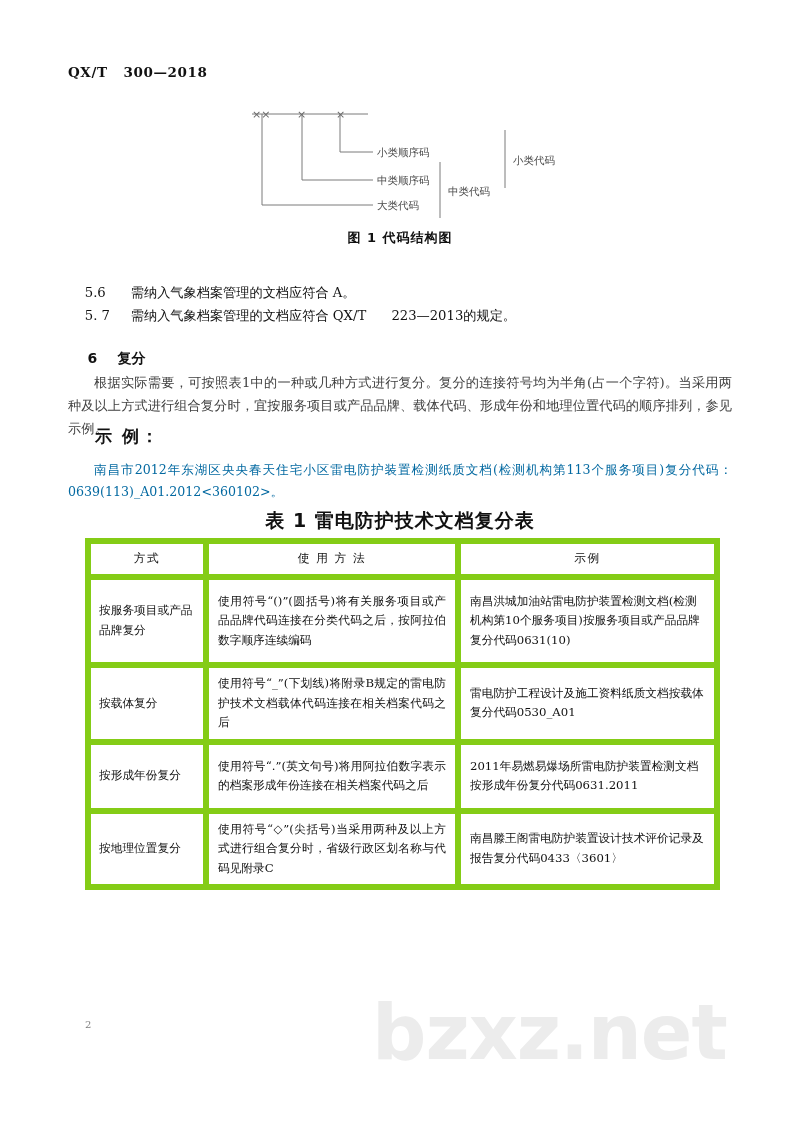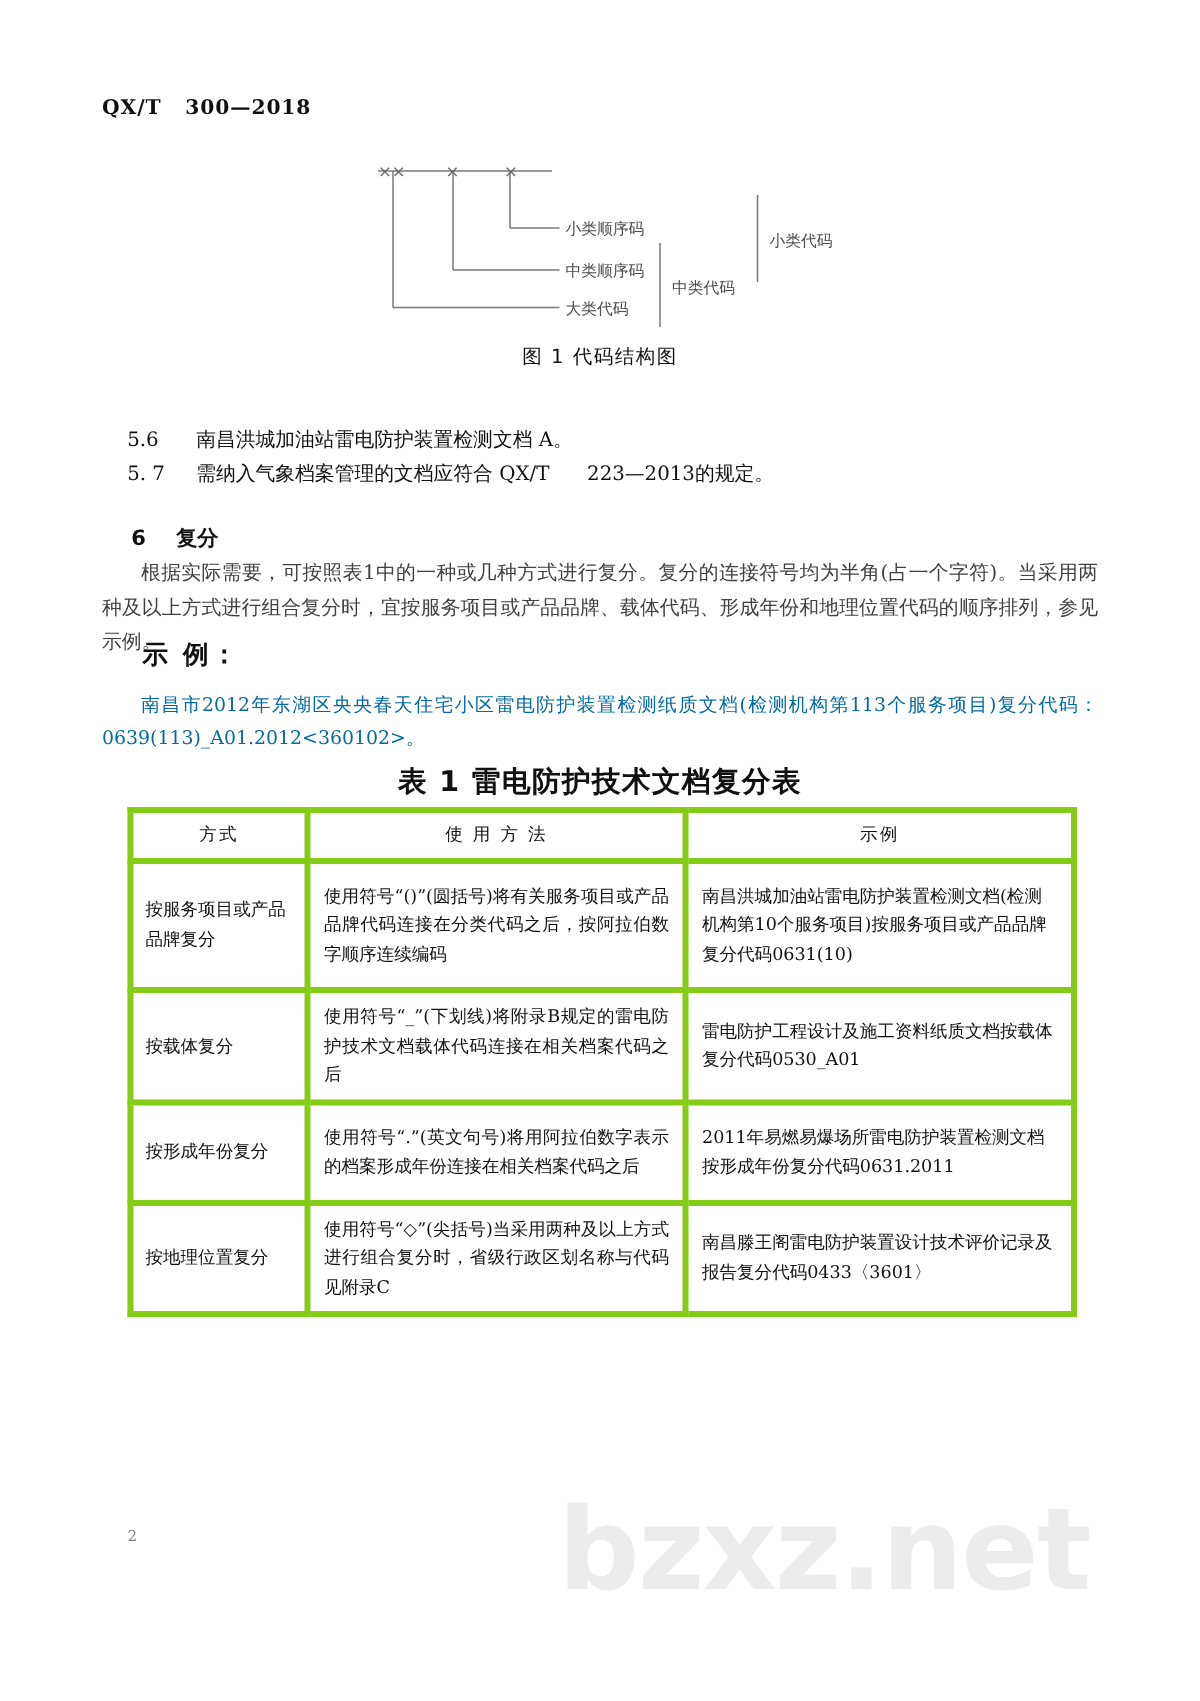--- a/index.html
+++ b/index.html
@@ -44,21 +44,21 @@
   }
   .fig-svg { display: block; }
 
   .fig-caption {
     position: absolute;
     left: 0;
     right: 0;
     top: 229px;
     text-align: center;
     font-family: "DejaVu Sans", "Liberation Sans", sans-serif;
-    font-weight: normal;
+    font-weight: bold;
     font-size: 13px;
     letter-spacing: 1px;
     color: #111;
   }
 
   
   .clause {
     position: absolute;
     left: 68px;
     font-size: 13.2px;
@@ -142,21 +142,21 @@
     top: 538px;
     width: 629px;
   }
   table.subdiv {
     border-collapse: collapse;
     width: 100%;
     table-layout: fixed;
   }
   table.subdiv th,
   table.subdiv td {
-    border: 4px solid #84cc16;
+    border: 6px solid #84cc16;
     font-family: "DejaVu Serif", "Liberation Serif", serif;
     font-size: 11.7px;
     line-height: 19.5px;
     color: #111;
     vertical-align: middle;
   }
   table.subdiv th {
     text-align: center;
     padding: 5px 4px;
     font-weight: normal;
@@ -237,21 +237,21 @@
         <text x="137" y="109">大类代码</text>
         <text x="208" y="95">中类代码</text>
         <text x="273" y="64">小类代码</text>
       </g>
     </svg>
   </div>
 
   <div class="fig-caption">图 1   代码结构图</div>
 
   <div class="clause clause-56">
-    <span class="num">5.6</span><span>南昌洪城加油站雷电防护装置检测文档 A。</span>
+    <span class="num">5.6</span><span>需纳入气象档案管理的文档应符合 A。</span>
   </div>
   <div class="clause clause-57">
     <span class="num">5. 7</span><span>需纳入气象档案管理的文档应符合 QX/T      223—2013的规定。</span>
   </div>
 
   <div class="section-head">
     <span class="num">6</span><span>复分</span>
   </div>
 
   <div class="para para-main">根据实际需要，可按照表1中的一种或几种方式进行复分。复分的连接符号均为半角(占一个字符)。当采用两种及以上方式进行组合复分时，宜按服务项目或产品品牌、载体代码、形成年份和地理位置代码的顺序排列，参见示例。</div>

